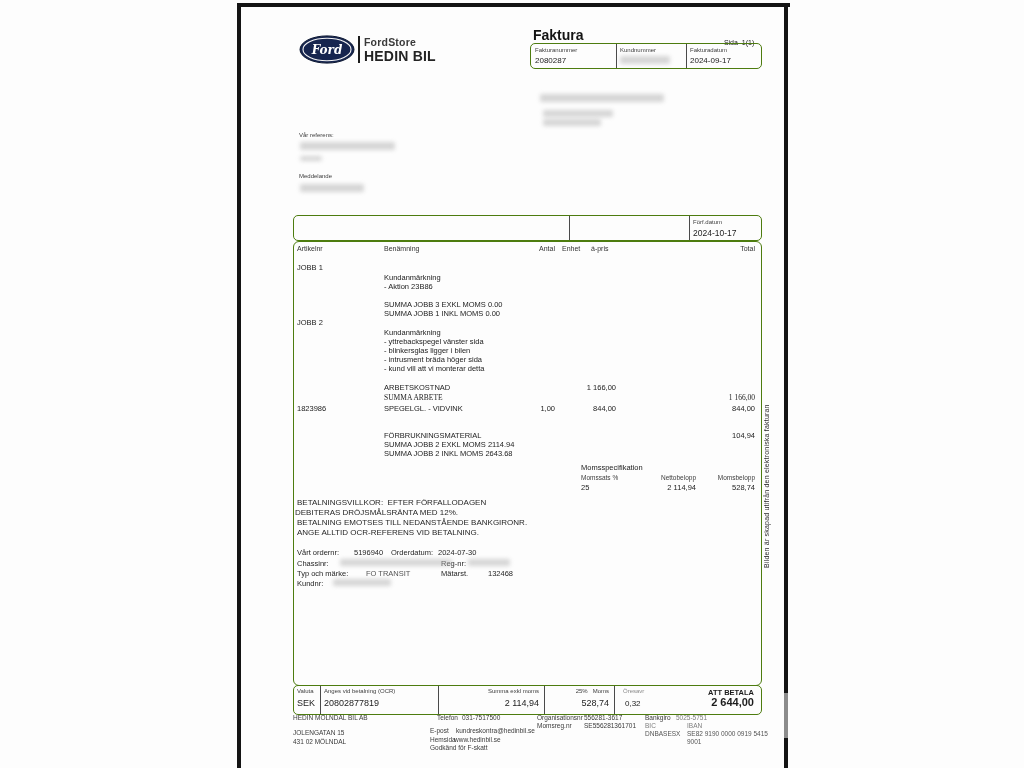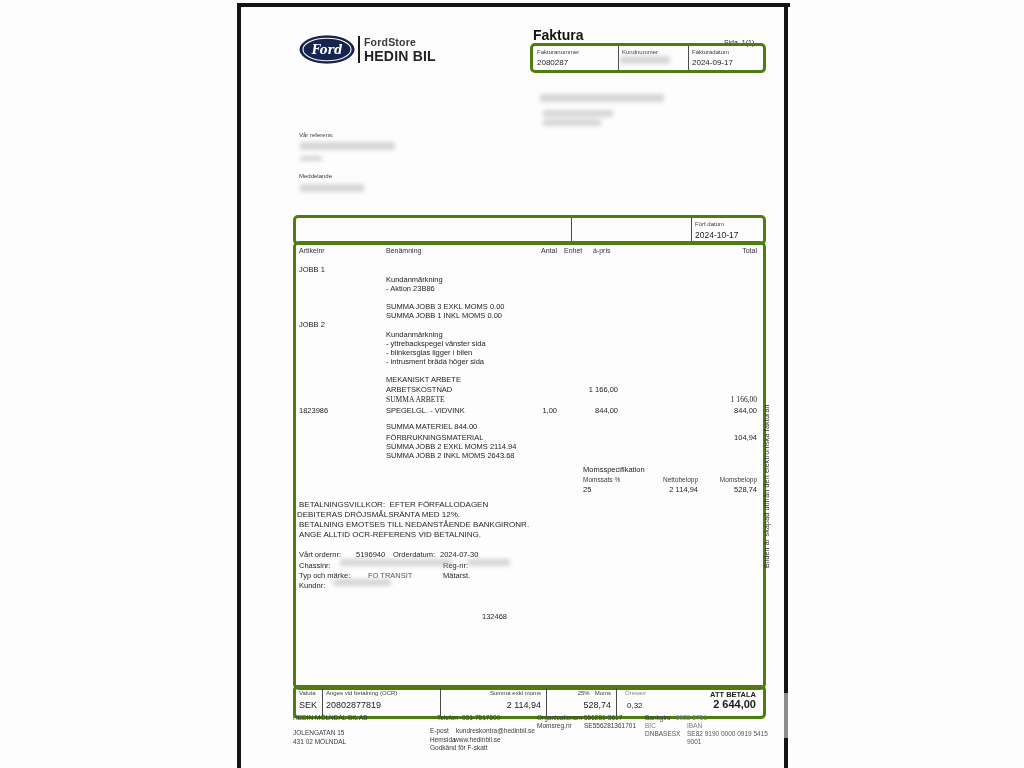--- a/index.html
+++ b/index.html
@@ -4,21 +4,21 @@
 <style>
   html,body{margin:0;padding:0;background:#fdfdfd;}
   body{width:1024px;height:768px;position:relative;overflow:hidden;
        font-family:"Liberation Sans","DejaVu Sans",sans-serif;color:#1c1c1c;
        -webkit-font-smoothing:antialiased;}
   .abs{position:absolute;}
   .b{position:absolute;white-space:pre;}
   
   .frame{background:#141414;}
   
-  .box{position:absolute;border:3px solid #4d7c0f;border-radius:5px;background:transparent;}
+  .box{position:absolute;border:1px solid #4d7c0f;border-radius:5px;background:transparent;}
   .vline{position:absolute;top:0;bottom:0;width:1px;background:#4a4a4a;}
   
   .lbl6{font-size:6px;color:#3d3d3d;}
   .lbl65{font-size:6.5px;color:#3d3d3d;}
   .val8{font-size:8px;color:#1c1c1c;}
   .val85{font-size:8.5px;color:#1c1c1c;}
   .row-t{font-size:7.5px;color:#222;}
   .hdr7{font-size:7px;color:#333;}
   .terms{font-size:8px;line-height:9.7px;color:#1f1f1f;white-space:pre;}
   .ord{font-size:7.5px;color:#1f1f1f;}
@@ -123,41 +123,38 @@
     </div>
   <div class="trow row-t" style="top:95px;">
       <span class="c-name">- yttrebackspegel vänster sida</span>
     </div>
   <div class="trow row-t" style="top:104px;">
       <span class="c-name">- blinkersglas ligger i bilen</span>
     </div>
   <div class="trow row-t" style="top:113px;">
       <span class="c-name">- intrusment bräda höger sida</span>
     </div>
-  <div class="trow row-t" style="top:131px;">
-      <span class="c-name">MEKANISKT ARBETE</span>
+  <div class="trow row-t" style="top:122px;">
+      <span class="c-name">- kund vill att vi monterar detta</span>
     </div>
   <div class="trow row-t" style="top:141px;">
     <span class="c-name">ARBETSKOSTNAD</span>
     <span class="c-apris">1 166,00</span>
   </div>
   <div class="trow row-t" style="top:151px;font-family:Liberation Serif, serif;">
     <span class="c-name">SUMMA ARBETE</span>
     <span class="c-total">1 166,00</span>
   </div>
   <div class="trow row-t" style="top:162px;">
     <span class="c-art">1823986</span>
     <span class="c-name">SPEGELGL. - VIDVINK</span>
     <span class="c-antal">1,00</span>
     <span class="c-apris">844,00</span>
     <span class="c-total">844,00</span>
   </div>
-  <div class="trow row-t" style="top:178px;">
-      <span class="c-name">SUMMA MATERIEL  844.00</span>
-    </div>
   <div class="trow row-t" style="top:189px;">
     <span class="c-name">FÖRBRUKNINGSMATERIAL</span>
     <span class="c-total">104,94</span>
   </div>
   <div class="trow row-t" style="top:198px;">
       <span class="c-name">SUMMA JOBB 2 EXKL MOMS 2114.94</span>
     </div>
   <div class="trow row-t" style="top:207px;">
       <span class="c-name">SUMMA JOBB 2 INKL MOMS 2643.68</span>
     </div>
@@ -177,21 +174,21 @@
 
   <div class="b ord" style="left:3px;top:306px;">Vårt ordernr:</div>
   <div class="b ord" style="left:60px;top:306px;">5196940</div>
   <div class="b ord" style="left:97px;top:306px;">Orderdatum:</div>
   <div class="b ord" style="left:144px;top:306px;">2024-07-30</div>
   <div class="b ord" style="left:3px;top:317px;">Chassinr:</div>
   <div class="b ord" style="left:147px;top:317px;">Reg-nr:</div>
   <div class="b ord" style="left:3px;top:327px;">Typ och märke:</div>
   <div class="b ord" style="left:72px;top:327px;color:#555;">FO TRANSIT</div>
   <div class="b ord" style="left:147px;top:327px;">Mätarst.</div>
-  <div class="b ord" style="left:186px;top:327px;margin-top:41px;">132468</div>
+  <div class="b ord" style="left:194px;top:327px;">132468</div>
   <div class="b ord" style="left:3px;top:337px;">Kundnr:</div>
 </div>
 
 <div class="redact" style="left:340px;top:559px;width:112px;height:7px;"></div>
 <div class="redact" style="left:468px;top:559px;width:42px;height:7px;"></div>
 <div class="redact" style="left:333px;top:579px;width:58px;height:7px;"></div>
 
 <div class="box" style="left:293px;top:685px;width:467px;height:28px;">
   <div class="vline" style="left:26px;"></div>
   <div class="vline" style="left:144px;"></div>

